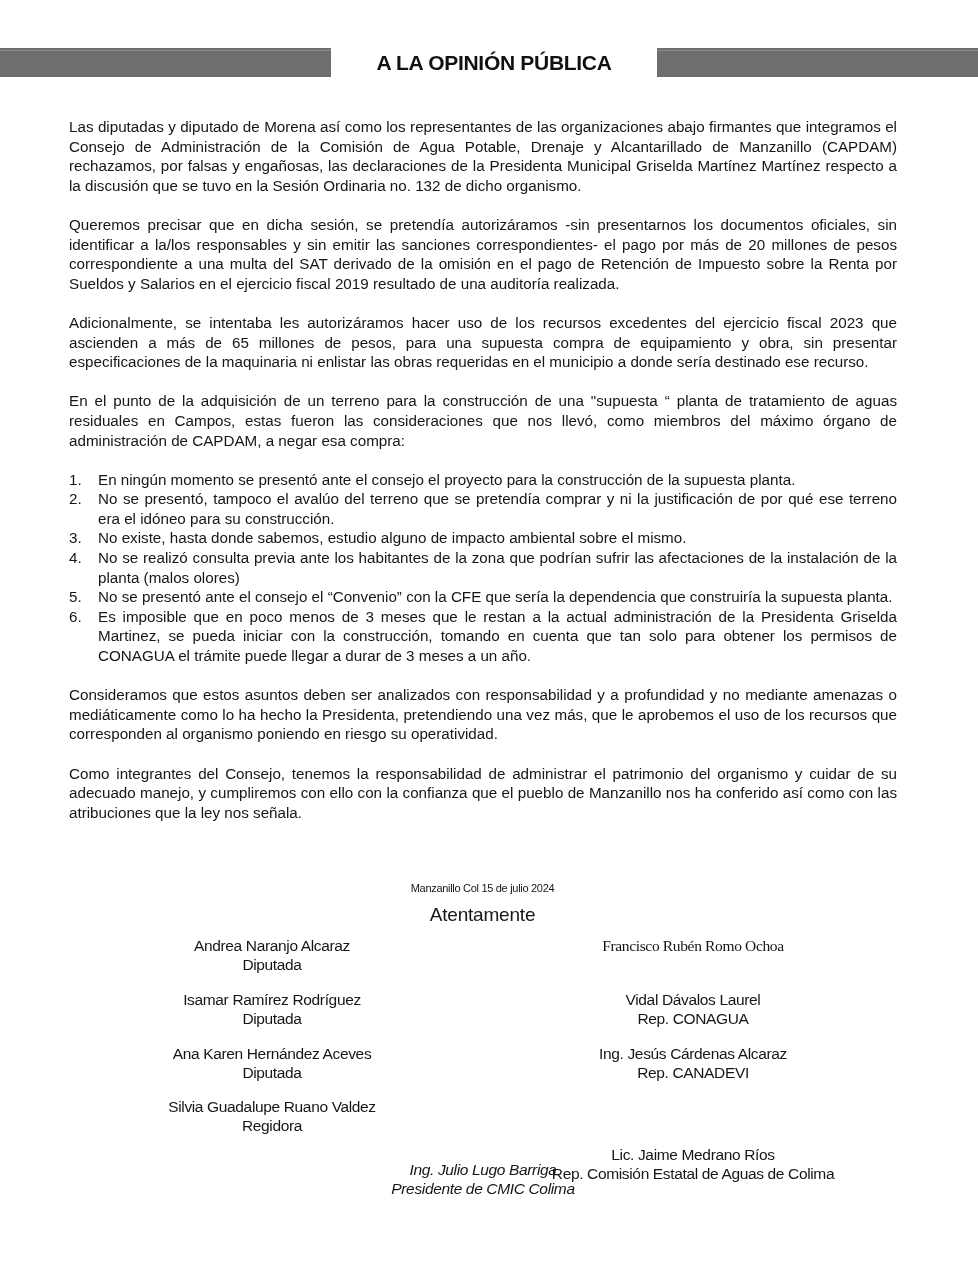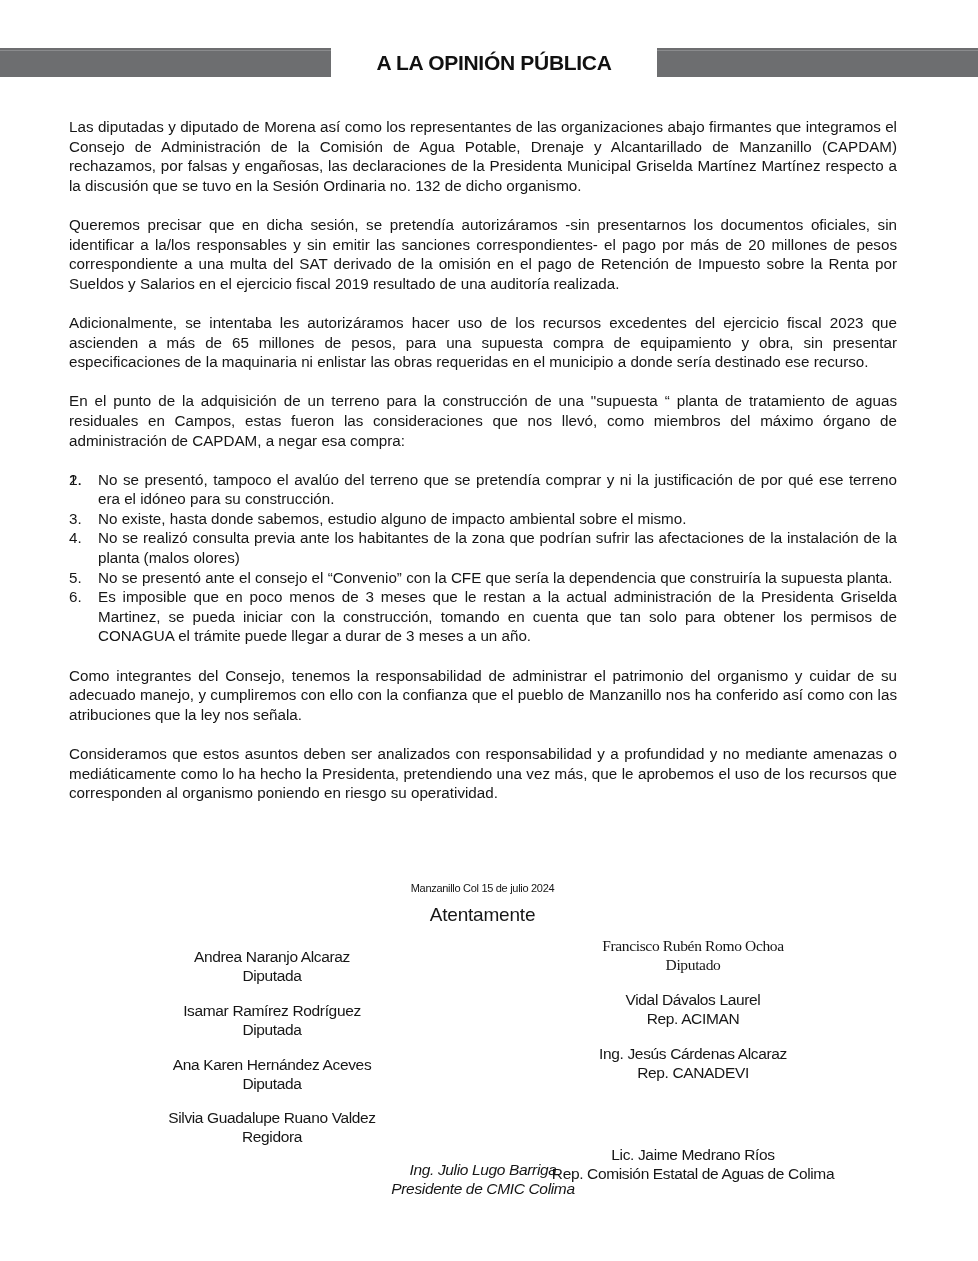--- a/index.html
+++ b/index.html
@@ -104,21 +104,21 @@
     }
     .sig {
       position: absolute;
       text-align: center;
       font-size: 15.5px;
       line-height: 18.5px;
       letter-spacing: -0.35px;
       width: 360px;
     }
     .sig .name, .sig .role { display: block; }
-    .col-left { left: 92px; margin-top: 11px; }
+    .col-left { left: 92px; }
     .col-right { left: 513px; }
     .col-center { left: 303px; }
   </style>
 </head>
 <body>
 
 <div class="header">
   <div class="bar left"></div>
   <div class="title">A LA OPINIÓN PÚBLICA</div>
   <div class="bar right"></div>
@@ -126,20 +126,21 @@
 
 <div class="body">
   <p class="para">Las diputadas y diputado de Morena así como los representantes de las organizaciones abajo firmantes que integramos el Consejo de Administración de la Comisión de Agua Potable, Drenaje y Alcantarillado de Manzanillo (CAPDAM) rechazamos, por falsas y engañosas, las declaraciones de la Presidenta Municipal Griselda Martínez Martínez respecto a la discusión que se tuvo en la Sesión Ordinaria no. 132 de dicho organismo.</p>
   <p class="para">Queremos precisar que en dicha sesión, se pretendía autorizáramos -sin presentarnos los documentos oficiales, sin identificar a la/los responsables y sin emitir las sanciones correspondientes- el pago por más de 20 millones de pesos correspondiente a una multa del SAT derivado de la omisión en el pago de Retención de Impuesto sobre la Renta por Sueldos y Salarios en el ejercicio fiscal 2019 resultado de una auditoría realizada.</p>
   <p class="para">Adicionalmente, se intentaba les autorizáramos hacer uso de los recursos excedentes del ejercicio fiscal 2023 que ascienden a más de 65 millones de pesos, para una supuesta compra de equipamiento y obra, sin presentar especificaciones de la maquinaria ni enlistar las obras requeridas en el municipio a donde sería destinado ese recurso.</p>
   <p class="para">En el punto de la adquisición de un terreno para la construcción de una "supuesta “ planta de tratamiento de aguas residuales en Campos, estas fueron las consideraciones que nos llevó, como miembros del máximo órgano de administración de CAPDAM, a negar esa compra:</p>
 
   <ol class="list">
     <li>
       <span class="num">1.</span>
+      <span>En ningún momento se presentó ante el consejo el proyecto para la construcción de la supuesta planta.</span>
     </li>
     <li>
       <span class="num">2.</span>
       <span>No se presentó, tampoco el avalúo del terreno que se pretendía comprar y ni la justificación de por qué ese terreno era el idóneo para su construcción.</span>
     </li>
     <li>
       <span class="num">3.</span>
       <span>No existe, hasta donde sabemos, estudio alguno de impacto ambiental  sobre el mismo.</span>
     </li>
     <li>
@@ -149,44 +150,43 @@
     <li>
       <span class="num">5.</span>
       <span>No se presentó ante el consejo el “Convenio” con la CFE que sería la dependencia que construiría la supuesta planta.</span>
     </li>
     <li>
       <span class="num">6.</span>
       <span>Es imposible que en poco  menos de 3 meses que le restan a la actual administración de la Presidenta Griselda Martinez,  se pueda iniciar con la construcción, tomando en cuenta que tan solo para obtener los permisos de CONAGUA el  trámite puede llegar a durar de 3 meses a un año.</span>
     </li>
   </ol>
 
+  <p class="para">Consideramos que estos asuntos deben ser analizados con responsabilidad y a profundidad y no mediante amenazas o mediáticamente como lo ha hecho la Presidenta, pretendiendo una vez más, que le aprobemos el uso de los recursos que corresponden al organismo poniendo en riesgo su operatividad.</p>
   <p class="para">Como integrantes del Consejo, tenemos la responsabilidad de administrar el patrimonio del organismo y cuidar de su adecuado manejo, y cumpliremos con ello con la confianza que el pueblo de Manzanillo nos ha conferido así como con las atribuciones que la ley nos señala.</p>
-  <p class="para">Consideramos que estos asuntos deben ser analizados con responsabilidad y a profundidad y no mediante amenazas o mediáticamente como lo ha hecho la Presidenta, pretendiendo una vez más, que le aprobemos el uso de los recursos que corresponden al organismo poniendo en riesgo su operatividad.</p>
 </div>
 
 <div class="closing">
   <div class="place-date">Manzanillo Col 15 de julio 2024</div>
   <div class="atentamente">Atentamente</div>
 
   <div class="sig col-left" style="top:55px;">
     <span class="name">Andrea Naranjo Alcaraz</span>
     <span class="role">Diputada</span>
   </div>
   <div class="sig col-right" style="top:55px;font-family:Liberation Serif, serif;">
     <span class="name">Francisco Rubén Romo Ochoa</span>
-    <span class="role">Diputado</span>
   </div>
 
   <div class="sig col-left" style="top:109px;">
     <span class="name">Isamar Ramírez Rodríguez</span>
     <span class="role">Diputada</span>
   </div>
   <div class="sig col-right" style="top:109px;">
     <span class="name">Vidal Dávalos Laurel</span>
-    <span class="role">Rep. ACIMAN</span>
+    <span class="role">Rep. CONAGUA</span>
   </div>
 
   <div class="sig col-left" style="top:163px;">
     <span class="name">Ana Karen Hernández Aceves</span>
     <span class="role">Diputada</span>
   </div>
   <div class="sig col-right" style="top:163px;">
     <span class="name">Ing. Jesús Cárdenas Alcaraz</span>
     <span class="role">Rep. CANADEVI</span>
   </div>

